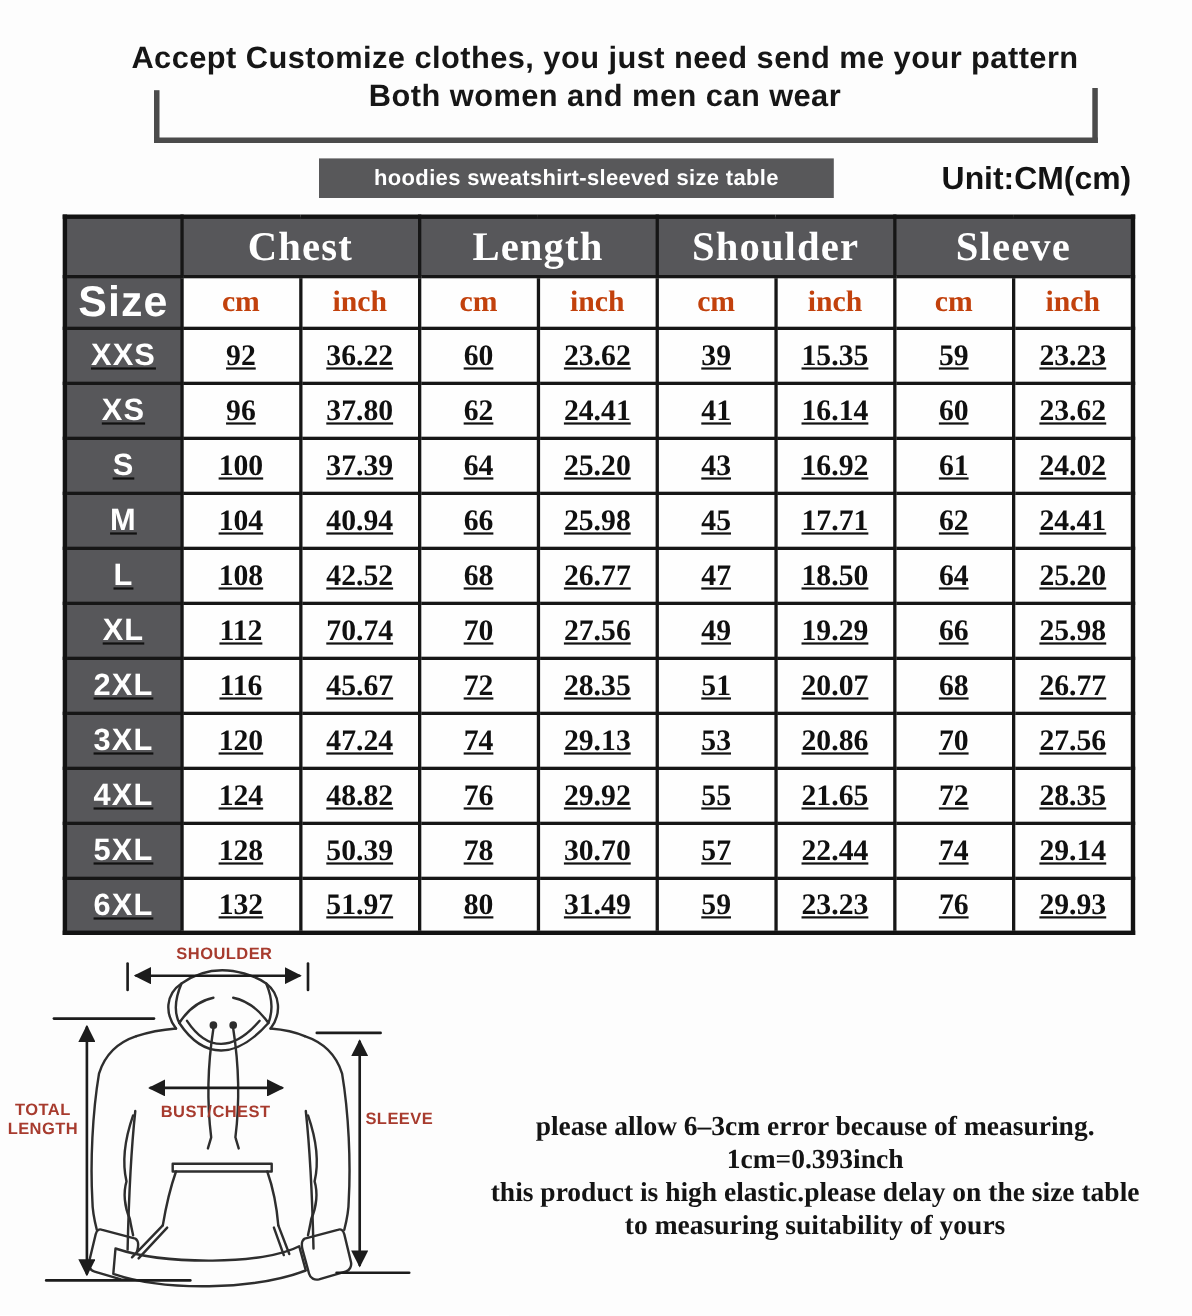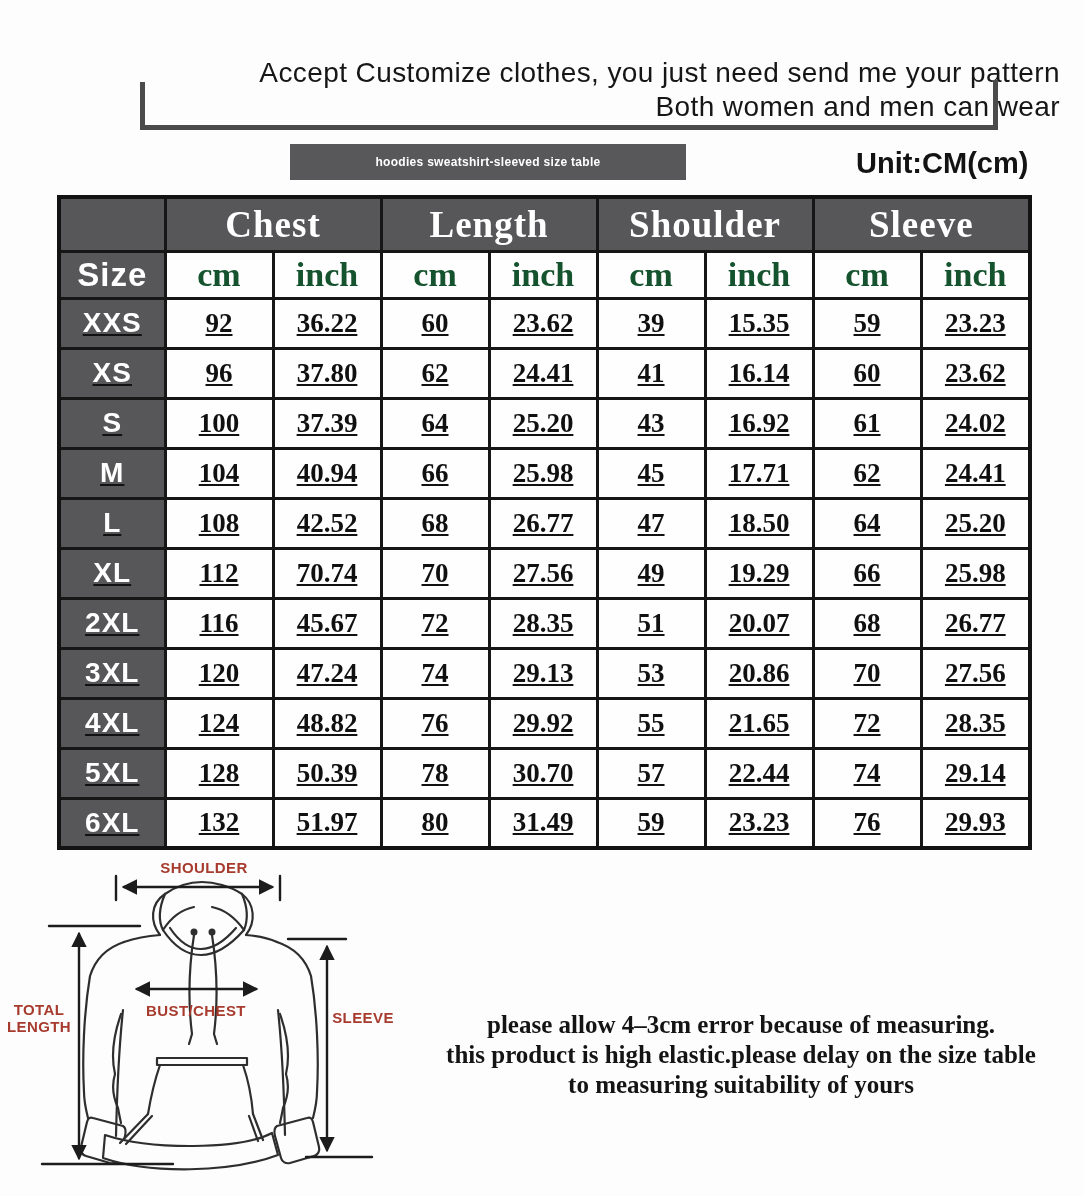--- a/index.html
+++ b/index.html
@@ -4,32 +4,32 @@
 <style>
   * { margin:0; padding:0; box-sizing:border-box; }
   html,body { background:#ffffff; }
   .page {
     position:relative; width:1084px; height:1196px;
     background:#fdfdfd; overflow:hidden;
     font-family:"Liberation Sans", sans-serif; color:#111;
   }
   
   .title-block {
-    position:absolute; left:40px; top:56px; width:1020px;
-    text-align:right; font-weight:normal; font-size:28px; line-height:34px;
+    position:absolute; left:40px; top:36px; width:1020px;
+    text-align:center; font-weight:bold; font-size:28px; line-height:34px;
     color:#161616; letter-spacing:0.4px;
   }
   .bracket { position:absolute; background:#4b4b4b; }
   .bracket-left  { left:140px; top:82px;  width:5px;  height:48px; }
   .bracket-right { left:993px; top:80px;  width:5px;  height:50px; }
   .bracket-bottom{ left:140px; top:125px; width:858px; height:5px; }
 
   .table-title-bar {
-    position:absolute; left:290px; top:144px; width:396px; height:36px;
-    background:#58585a; color:#fff; font-weight:bold; font-size:12px;
+    position:absolute; left:290px; top:144px; width:468px; height:36px;
+    background:#58585a; color:#fff; font-weight:bold; font-size:20px;
     display:flex; align-items:center; justify-content:center; letter-spacing:0.3px;
   }
   .unit-label {
     position:absolute; left:856px; top:147px; width:170px;
     font-weight:bold; font-size:29px; color:#131313;
   }
 
   
   table.size-table {
     position:absolute; left:57px; top:195px; width:971px;
@@ -39,25 +39,25 @@
   .size-table th, .size-table td {
     border:3px solid #161616; text-align:center; vertical-align:middle; padding:0;
   }
   .size-table .dark { background:#57575a; color:#ffffff;text-align:center; }
   .size-table .ghead {
     font-family:"Liberation Serif", serif; font-weight:bold; font-size:37px;
     letter-spacing:1px; height:54px;
   }
   .size-table .corner { height:54px; }
   .size-table .sizehead {
-    font-weight:bold; font-size:33px; letter-spacing:1px; height:47px;
+    font-weight:bold; font-size:39px; letter-spacing:1px; height:47px;
   }
   .size-table .unit {
-    font-family:"Liberation Serif", serif; font-weight:bold; font-size:34px;
-    color:#14532d; background:#fefefe; height:47px;margin-left:43px;
+    font-family:"Liberation Serif", serif; font-weight:bold; font-size:27px;
+    color:#c2410c; background:#fefefe; height:47px;margin-left:43px;
   }
   .size-table tr.data { height:50px;text-decoration:underline; }
   .size-table tr.data th { font-weight:bold; font-size:28px; letter-spacing:1px; }
   .size-table tr.data td {
     font-family:"Liberation Serif", serif; font-weight:bold; font-size:27px;
     color:#101010; background:#fefefe;
   }
 
   
   .diagram-svg { position:absolute; left:0; top:852px; width:420px; height:344px; }
@@ -311,18 +311,19 @@
       <line x1="327" y1="95" x2="327" y2="298" marker-start="url(#ah)" marker-end="url(#ah)"></line>
     </g>
   </svg>
 
   <div class="red-label lbl-shoulder">SHOULDER</div>
   <div class="red-label lbl-total">TOTAL LENGTH</div>
   <div class="red-label lbl-bust">BUST/CHEST</div>
   <div class="red-label lbl-sleeve">SLEEVE</div>
 
   <div class="footnote">
-    <div>please allow 4–3cm error because of measuring.</div>
+    <div>please allow 6–3cm error because of measuring.</div>
+    <div>1cm=0.393inch</div>
     <div>this product is high elastic.please delay on the size table</div>
     <div>to measuring suitability of yours</div>
   </div>
 
 </div>
 
 </body></html>

